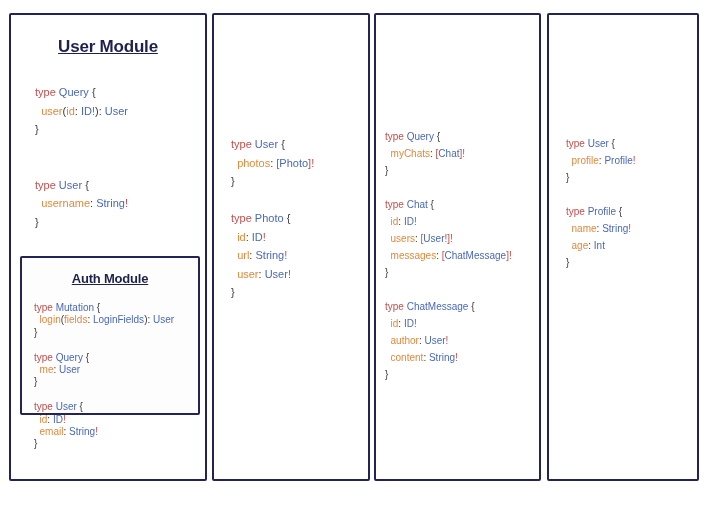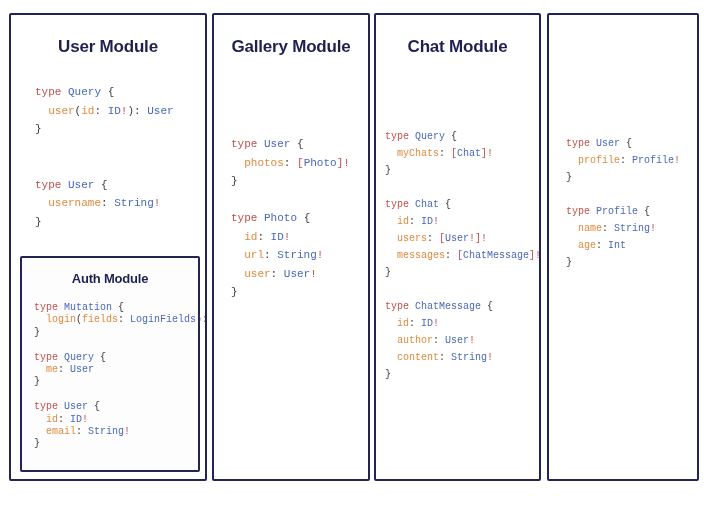--- a/index.html
+++ b/index.html
@@ -29,44 +29,45 @@
     border-radius: 2px;
   }
 
   .panel-title {
     text-align: center;
     font-weight: bold;
     color: #1e2150;
     font-size: 17px;
     letter-spacing: -0.2px;
     line-height: 1.2;
+    text-decoration: underline;
   }
 
   .panel > .panel-title { margin-top: 22px; }
 
   .code {
-    font-family: Liberation Mono, monospace;
+    font-family: Liberation Sans, sans-serif;
     font-size: 11px;
     line-height: 18.5px;
     white-space: pre;
     color: #3b3b3b;
   }
 
   .code .tok-kw   { color: #c0504d; }
   .code .tok-type { color: #4a68b8; }
   .code .tok-field{ color: #e08a3c; }
   .code .tok-punc { color: #3b3b3b; }
   .code .tok-bang { color: #c0504d; }
   .code .tok-brk  { color: #c0504d; }
 
   
   #col-user      { left: 9px;  top: 13px;  width: 198px; height: 468px; }
   #user-code     { position: absolute; left: 24px; top: 68px; }
 
-  #panel-auth    { position: absolute; left: 9px; top: 241px; width: 180px; height: 216px;
+  #panel-auth    { position: absolute; left: 9px; top: 241px; width: 180px; height: 159px;
                    border: 2px solid #232456; box-sizing: border-box; background: #fdfdfe; border-radius: 2px; }
   #panel-auth .panel-title { font-size: 13px; margin-top: 13px; }
   #auth-code     { position: absolute; left: 12px; top: 44px;
                    font-size: 10px; line-height: 12.4px; }
 
   
   #col-gallery   { left: 212px; top: 13px; width: 158px; height: 468px; }
   #gallery-code  { position: absolute; left: 17px; top: 120px; }
 
   
@@ -88,26 +89,24 @@
     <div class="panel-title">User Module</div>
     <div class="code" id="user-code"><div><span class="tok-kw">type </span><span class="tok-type">Query</span><span class="tok-punc"> {</span></div><div><span class="tok-punc">  </span><span class="tok-field">user</span><span class="tok-punc">(</span><span class="tok-field">id</span><span class="tok-punc">: </span><span class="tok-type">ID</span><span class="tok-bang">!</span><span class="tok-punc">)</span><span class="tok-punc">: </span><span class="tok-type">User</span></div><div><span class="tok-punc">}</span></div><div>&nbsp;</div><div>&nbsp;</div><div><span class="tok-kw">type </span><span class="tok-type">User</span><span class="tok-punc"> {</span></div><div><span class="tok-punc">  </span><span class="tok-field">username</span><span class="tok-punc">: </span><span class="tok-type">String</span><span class="tok-bang">!</span></div><div><span class="tok-punc">}</span></div></div>
 
     <div class="panel" id="panel-auth">
       <div class="panel-title">Auth Module</div>
       <div class="code" id="auth-code"><div><span class="tok-kw">type </span><span class="tok-type">Mutation</span><span class="tok-punc"> {</span></div><div><span class="tok-punc">  </span><span class="tok-field">login</span><span class="tok-punc">(</span><span class="tok-field">fields</span><span class="tok-punc">: </span><span class="tok-type">LoginFields</span><span class="tok-punc">)</span><span class="tok-punc">: </span><span class="tok-type">User</span></div><div><span class="tok-punc">}</span></div><div>&nbsp;</div><div><span class="tok-kw">type </span><span class="tok-type">Query</span><span class="tok-punc"> {</span></div><div><span class="tok-punc">  </span><span class="tok-field">me</span><span class="tok-punc">: </span><span class="tok-type">User</span></div><div><span class="tok-punc">}</span></div><div>&nbsp;</div><div><span class="tok-kw">type </span><span class="tok-type">User</span><span class="tok-punc"> {</span></div><div><span class="tok-punc">  </span><span class="tok-field">id</span><span class="tok-punc">: </span><span class="tok-type">ID</span><span class="tok-bang">!</span></div><div><span class="tok-punc">  </span><span class="tok-field">email</span><span class="tok-punc">: </span><span class="tok-type">String</span><span class="tok-bang">!</span></div><div><span class="tok-punc">}</span></div></div>
     </div>
   </div>
 
   <div class="panel" id="col-gallery">
-    <div class="panel-title">Gallery Module</div>
     <div class="code" id="gallery-code"><div><span class="tok-kw">type </span><span class="tok-type">User</span><span class="tok-punc"> {</span></div><div><span class="tok-punc">  </span><span class="tok-field">photos</span><span class="tok-punc">: </span><span class="tok-brk">[</span><span class="tok-type">Photo</span><span class="tok-brk">]</span><span class="tok-bang">!</span></div><div><span class="tok-punc">}</span></div><div>&nbsp;</div><div><span class="tok-kw">type </span><span class="tok-type">Photo</span><span class="tok-punc"> {</span></div><div><span class="tok-punc">  </span><span class="tok-field">id</span><span class="tok-punc">: </span><span class="tok-type">ID</span><span class="tok-bang">!</span></div><div><span class="tok-punc">  </span><span class="tok-field">url</span><span class="tok-punc">: </span><span class="tok-type">String</span><span class="tok-bang">!</span></div><div><span class="tok-punc">  </span><span class="tok-field">user</span><span class="tok-punc">: </span><span class="tok-type">User</span><span class="tok-bang">!</span></div><div><span class="tok-punc">}</span></div></div>
   </div>
 
   <div class="panel" id="col-chat">
-    <div class="panel-title">Chat Module</div>
     <div class="code" id="chat-code"><div><span class="tok-kw">type </span><span class="tok-type">Query</span><span class="tok-punc"> {</span></div><div><span class="tok-punc">  </span><span class="tok-field">myChats</span><span class="tok-punc">: </span><span class="tok-brk">[</span><span class="tok-type">Chat</span><span class="tok-brk">]</span><span class="tok-bang">!</span></div><div><span class="tok-punc">}</span></div><div>&nbsp;</div><div><span class="tok-kw">type </span><span class="tok-type">Chat</span><span class="tok-punc"> {</span></div><div><span class="tok-punc">  </span><span class="tok-field">id</span><span class="tok-punc">: </span><span class="tok-type">ID</span><span class="tok-bang">!</span></div><div><span class="tok-punc">  </span><span class="tok-field">users</span><span class="tok-punc">: </span><span class="tok-brk">[</span><span class="tok-type">User</span><span class="tok-bang">!</span><span class="tok-brk">]</span><span class="tok-bang">!</span></div><div><span class="tok-punc">  </span><span class="tok-field">messages</span><span class="tok-punc">: </span><span class="tok-brk">[</span><span class="tok-type">ChatMessage</span><span class="tok-brk">]</span><span class="tok-bang">!</span></div><div><span class="tok-punc">}</span></div><div>&nbsp;</div><div><span class="tok-kw">type </span><span class="tok-type">ChatMessage</span><span class="tok-punc"> {</span></div><div><span class="tok-punc">  </span><span class="tok-field">id</span><span class="tok-punc">: </span><span class="tok-type">ID</span><span class="tok-bang">!</span></div><div><span class="tok-punc">  </span><span class="tok-field">author</span><span class="tok-punc">: </span><span class="tok-type">User</span><span class="tok-bang">!</span></div><div><span class="tok-punc">  </span><span class="tok-field">content</span><span class="tok-punc">: </span><span class="tok-type">String</span><span class="tok-bang">!</span></div><div><span class="tok-punc">}</span></div></div>
   </div>
 
   <div class="panel" id="col-profile">
     <div class="code" id="profile-code"><div><span class="tok-kw">type </span><span class="tok-type">User</span><span class="tok-punc"> {</span></div><div><span class="tok-punc">  </span><span class="tok-field">profile</span><span class="tok-punc">: </span><span class="tok-type">Profile</span><span class="tok-bang">!</span></div><div><span class="tok-punc">}</span></div><div>&nbsp;</div><div><span class="tok-kw">type </span><span class="tok-type">Profile</span><span class="tok-punc"> {</span></div><div><span class="tok-punc">  </span><span class="tok-field">name</span><span class="tok-punc">: </span><span class="tok-type">String</span><span class="tok-bang">!</span></div><div><span class="tok-punc">  </span><span class="tok-field">age</span><span class="tok-punc">: </span><span class="tok-type">Int</span></div><div><span class="tok-punc">}</span></div></div>
   </div>
 
 </div>
 
 </body></html>

